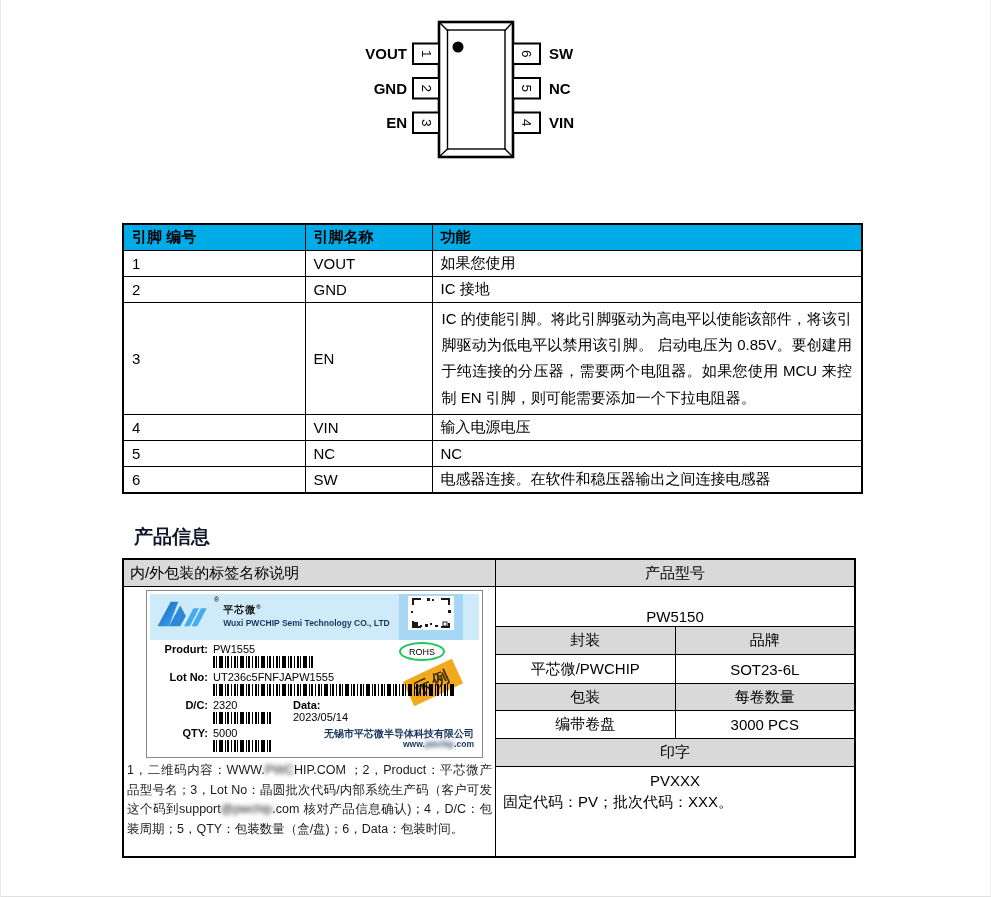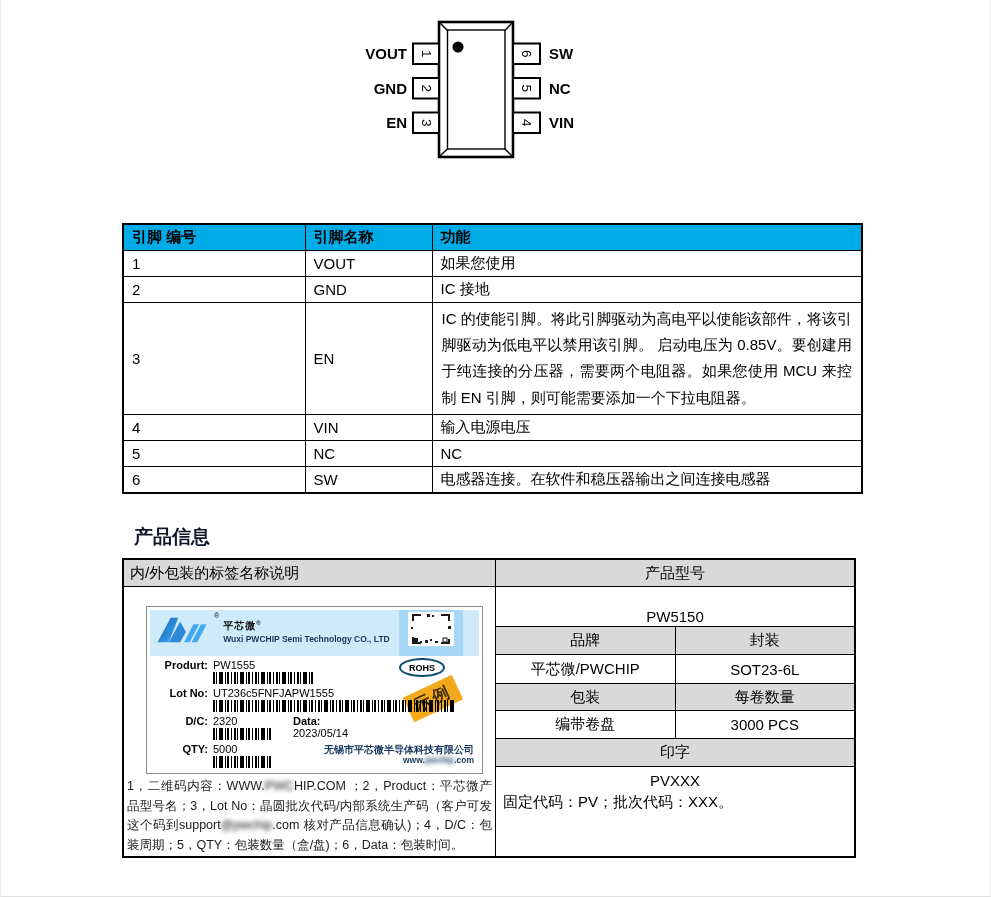--- a/index.html
+++ b/index.html
@@ -20,21 +20,21 @@
   table.pin-table th { background:#00ACE8; font-weight:bold; height:26px; }
   table.pin-table td { height:26px; }
   table.pin-table td.fn-long { line-height:26.4px; text-align:justify; padding:3px 9px; }
 
   
   .section-title { position:absolute; left:133px; top:524px; font-size:19px; font-weight:bold; color:#0f172a; }
 
   
   .product-box { position:absolute; left:121px; top:558px; width:734px; height:300px;
                  border:2px solid #000; display:flex; }
-  .pleft { width:372px; border-right:1px solid #000; display:flex; flex-direction:column;gap:16px; }
+  .pleft { width:372px; border-right:1px solid #000; display:flex; flex-direction:column; }
   .phead { height:27px; background:#D9D9D9; border-bottom:1px solid #000;
            font-size:15px; display:flex; align-items:center; }
   .phead.left { padding-left:6px; justify-content:flex-start; }
   .pleft-body { position:relative; flex:1; }
 
   .pright { flex:1; display:flex; flex-direction:column; }
   .prow { display:flex; border-bottom:1px solid #000; align-items:stretch; font-size:15px; }
   .prow .pcell { flex:1; display:flex; align-items:center; justify-content:center; text-align:center; }
   .prow .pcell + .pcell { border-left:1px solid #000; }
   .prow.gray { background:#D9D9D9; }
@@ -50,22 +50,22 @@
   .qr-zone { position:absolute; right:19px; top:3px; width:64px; height:46px; background:#A6D7F4; }
   .qr-box { position:absolute; left:9px; top:2px; width:46px; height:34px; background:#fff; }
   .qr-box svg { width:100%; height:100%; display:block; }
   .logo-wrap { position:absolute; left:8px; top:5px; display:flex; align-items:flex-start; }
   .logo-glyph { width:58px; height:36px; }
   .logo-reg { font-size:7px; margin:0 4px 0 1px; }
   .logo-texts { padding-top:7px; }
   .brand-cn { font-size:10px; font-weight:bold; color:#111; letter-spacing:1px; }
   .company-en { font-size:8.5px; font-weight:bold; color:#17365D; margin-top:1px; }
   .rohs { position:absolute; right:37px; top:51px; width:46px; height:19px;
-          border:2px solid #0c4a6e; border-radius:50%; display:flex; align-items:center;
-          justify-content:center; font-size:9px; font-weight:bold; }
+          border:2px solid #22c55e; border-radius:50%; display:flex; align-items:center;
+          justify-content:center; font-size:9px; font-weight:normal; }
   .stamp { position:absolute; right:22px; top:78px; transform:rotate(-25deg);
            background:#F2A91C; color:#433000; font-weight:bold; font-size:17px;
            letter-spacing:3px; padding:2px 7px; }
   .label-rows { position:absolute; left:2px; top:51px; }
   .lrow { display:flex; margin-top:1px; }
   .lkey { width:64px; text-align:right; font-weight:bold; font-size:11px; padding-right:5px; flex:none; }
   .lval { font-size:11px; }
   .lval .v { display:block; line-height:12px; }
   .barcode { height:12px; margin:1px 0 2px 0;
              background: repeating-linear-gradient(90deg,#000 0,#000 1px,transparent 1px,transparent 3px),
@@ -265,22 +265,22 @@
     </div>
 
     <div class="pright">
       <div class="prow gray h27">
         <div class="pcell">产品型号</div>
       </div>
       <div class="prow h40">
         <div class="pcell" style="align-items:flex-start; padding-top:21px;">PW5150</div>
       </div>
       <div class="prow gray h28">
+        <div class="pcell">封装</div>
         <div class="pcell">品牌</div>
-        <div class="pcell">封装</div>
       </div>
       <div class="prow h29">
         <div class="pcell">平芯微/PWCHIP</div>
         <div class="pcell">SOT23-6L</div>
       </div>
       <div class="prow gray h27">
         <div class="pcell">包装</div>
         <div class="pcell">每卷数量</div>
       </div>
       <div class="prow h28">

